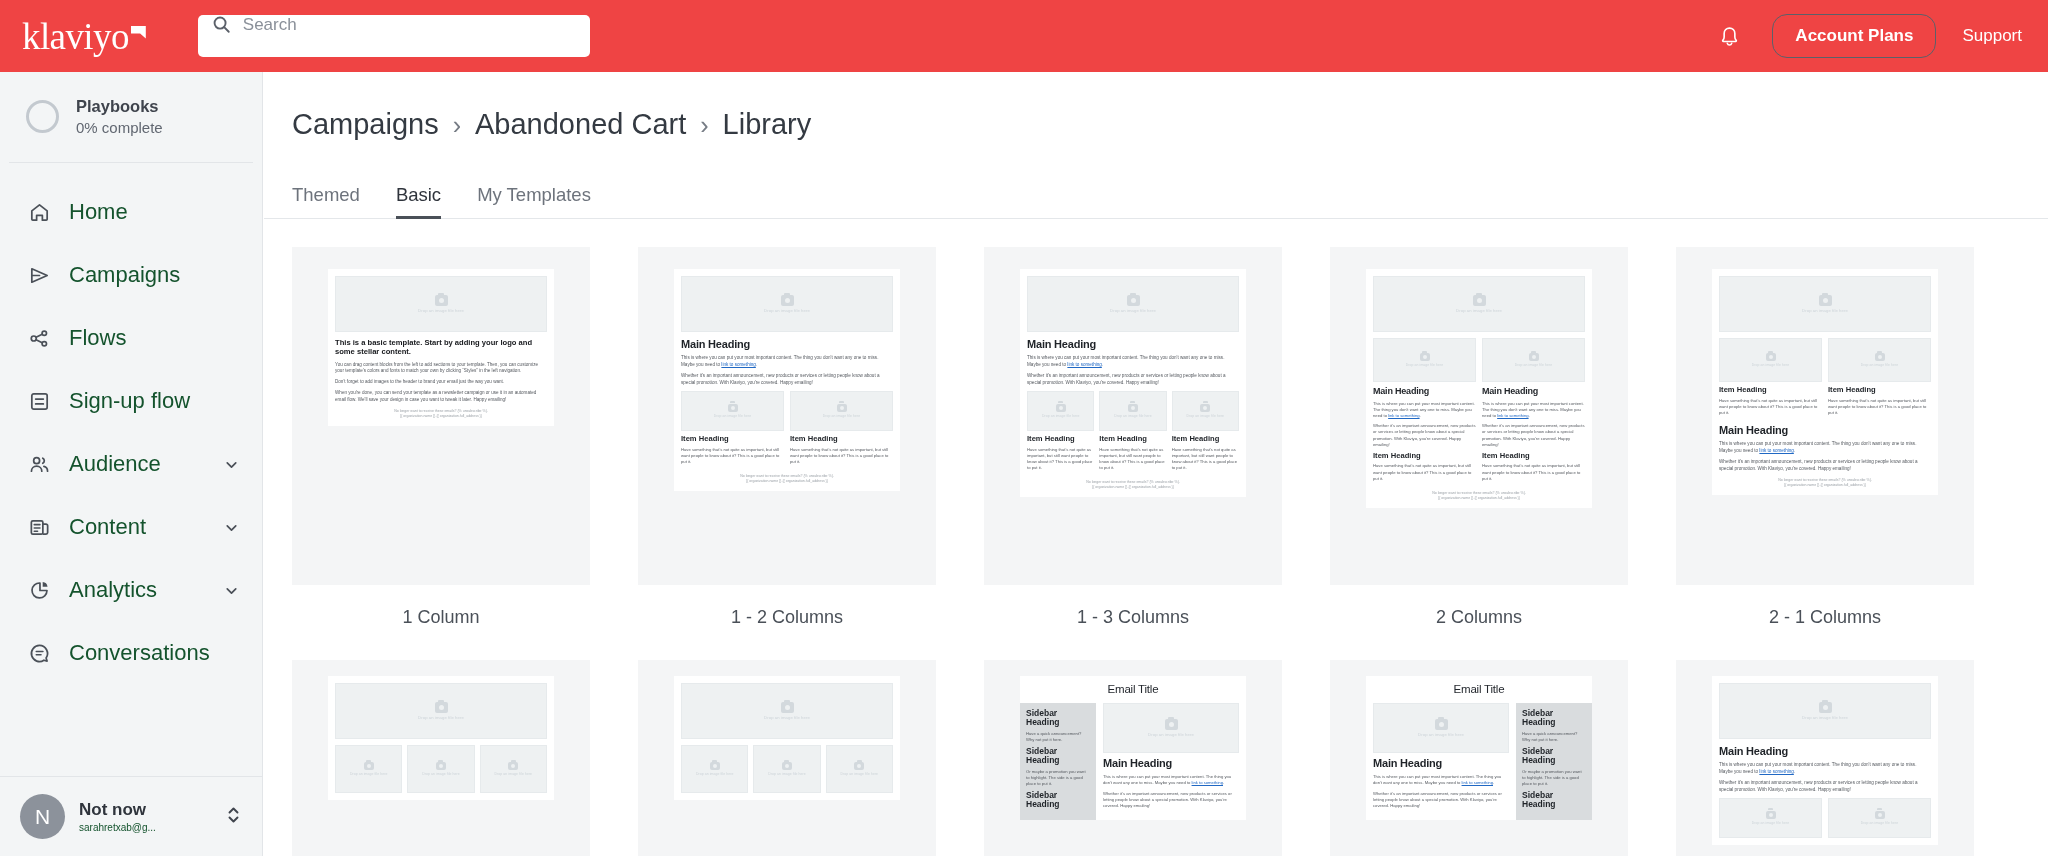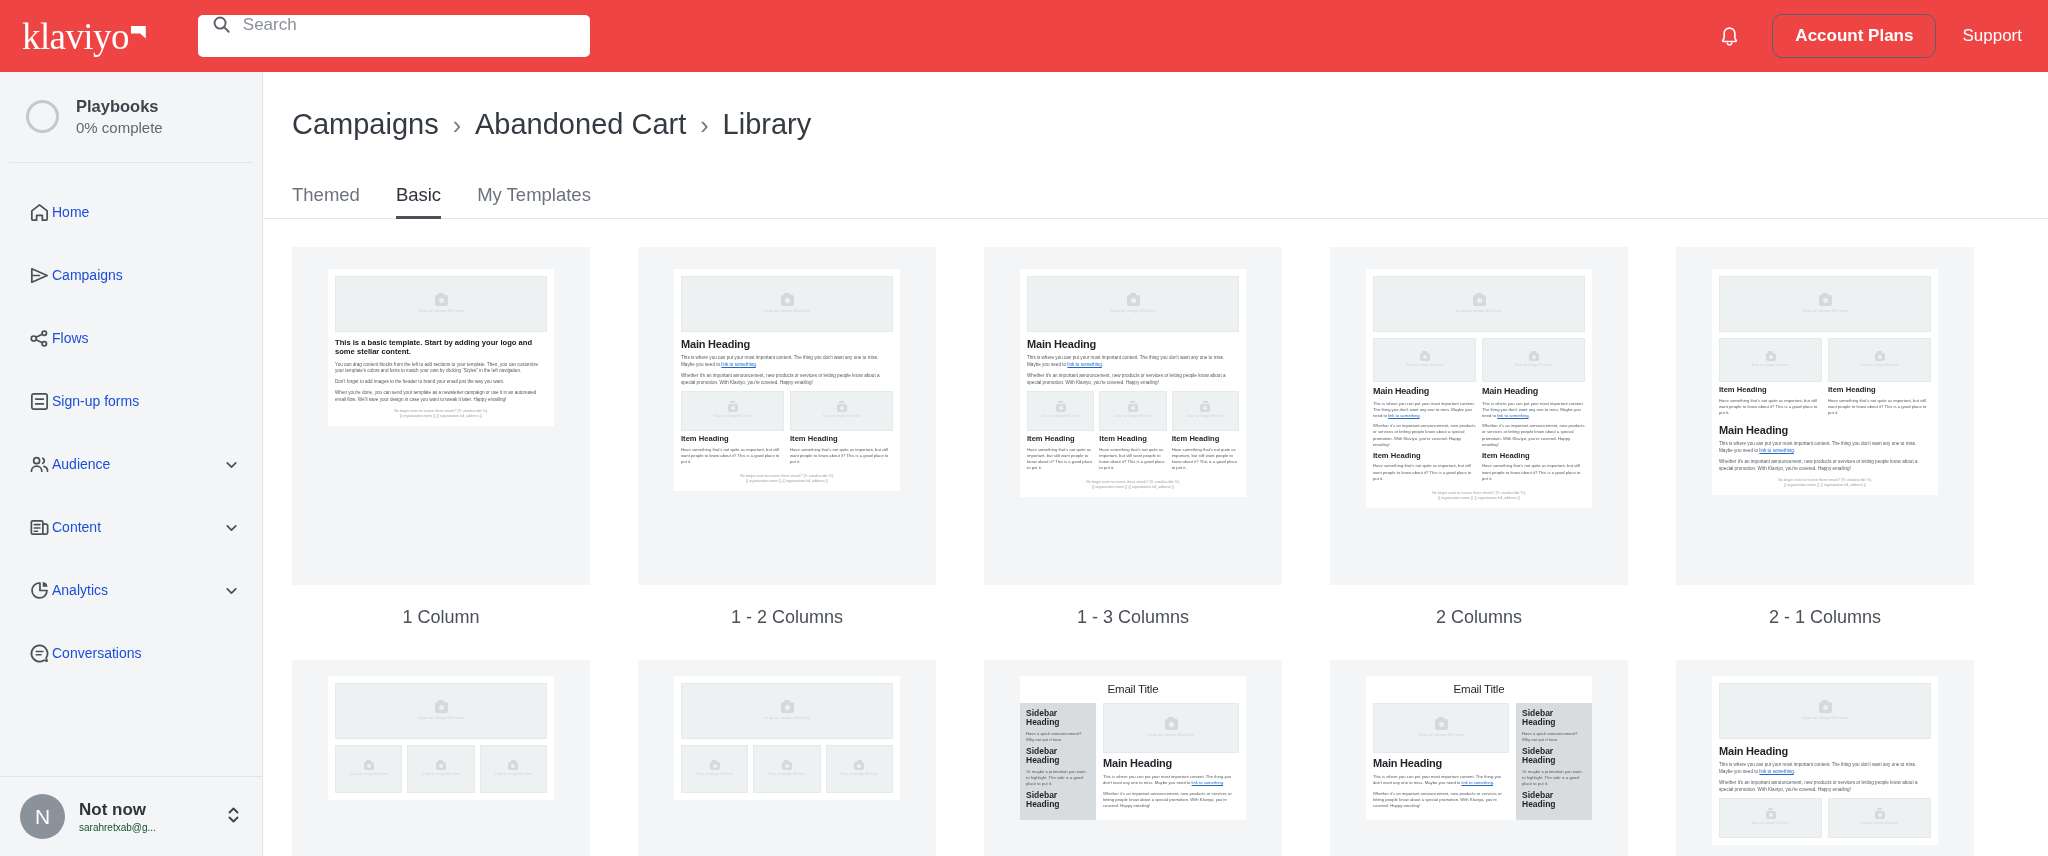--- a/index.html
+++ b/index.html
@@ -63,21 +63,21 @@
     padding-right: 26px;
     gap: 26px;
   }
   .bell-btn {
     width: 34px; height: 34px;
     display: flex; align-items: center; justify-content: center;
     cursor: pointer;
   }
   .account-plans {
     border: 1px solid #5c6069;
-    border-radius: 10px;
+    border-radius: 15px;
     color: #ffffff;
     font-size: 17px; font-weight: bold;
     padding: 11px 22px;
     background: transparent;
     cursor: pointer;
     font-family: "Liberation Sans", sans-serif;
   }
   .support-link {
     color: #ffffff;
     font-size: 17px;
@@ -122,22 +122,23 @@
     padding-left: 26px; padding-right: 22px;
     cursor: pointer;
     color: #4a5058;
   }
   .nav-icon {
     width: 26px; height: 26px;
     flex: 0 0 auto;
     display: flex; align-items: center; justify-content: center;
   }
   .nav-label {
-    font-size: 14px;
-    color: #1d4ed8;
+    margin-left: 17px;
+    font-size: 22px;
+    color: #14532d;
   }
   .chev { margin-left: auto; display: flex; }
 
   .sb-spacer { flex: 1 1 auto; }
   .account {
     border-top: 1px solid #e2e5e8;
     display: flex; align-items: center;
     padding: 17px 20px 17px 20px;
     cursor: pointer;
   }
@@ -388,21 +389,21 @@
       <span class="nav-label">Flows</span>
     </div>
 
     <div class="nav-item">
       <span class="nav-icon">
         <svg width="23" height="23" viewBox="0 0 24 24">
           <rect x="4" y="4" width="16" height="16" rx="2" fill="none" stroke="#4a5058" stroke-width="1.8"></rect>
           <path d="M8 9.5h8M8 14.5h8" stroke="#4a5058" stroke-width="1.8" stroke-linecap="round"></path>
         </svg>
       </span>
-      <span class="nav-label">Sign-up forms</span>
+      <span class="nav-label">Sign-up flow</span>
     </div>
 
     <div class="nav-item">
       <span class="nav-icon">
         <svg width="23" height="23" viewBox="0 0 24 24">
           <circle cx="9" cy="8" r="3.1" fill="none" stroke="#4a5058" stroke-width="1.8"></circle>
           <path d="M3.6 19c0-3 2.4-5.2 5.4-5.2s5.4 2.2 5.4 5.2" fill="none" stroke="#4a5058" stroke-width="1.8" stroke-linecap="round"></path>
           <path d="M15.4 5.4a3 3 0 0 1 0 5.3M16.6 13.9c2.2.5 3.8 2.5 3.8 5.1" fill="none" stroke="#4a5058" stroke-width="1.8" stroke-linecap="round"></path>
         </svg>
       </span>

